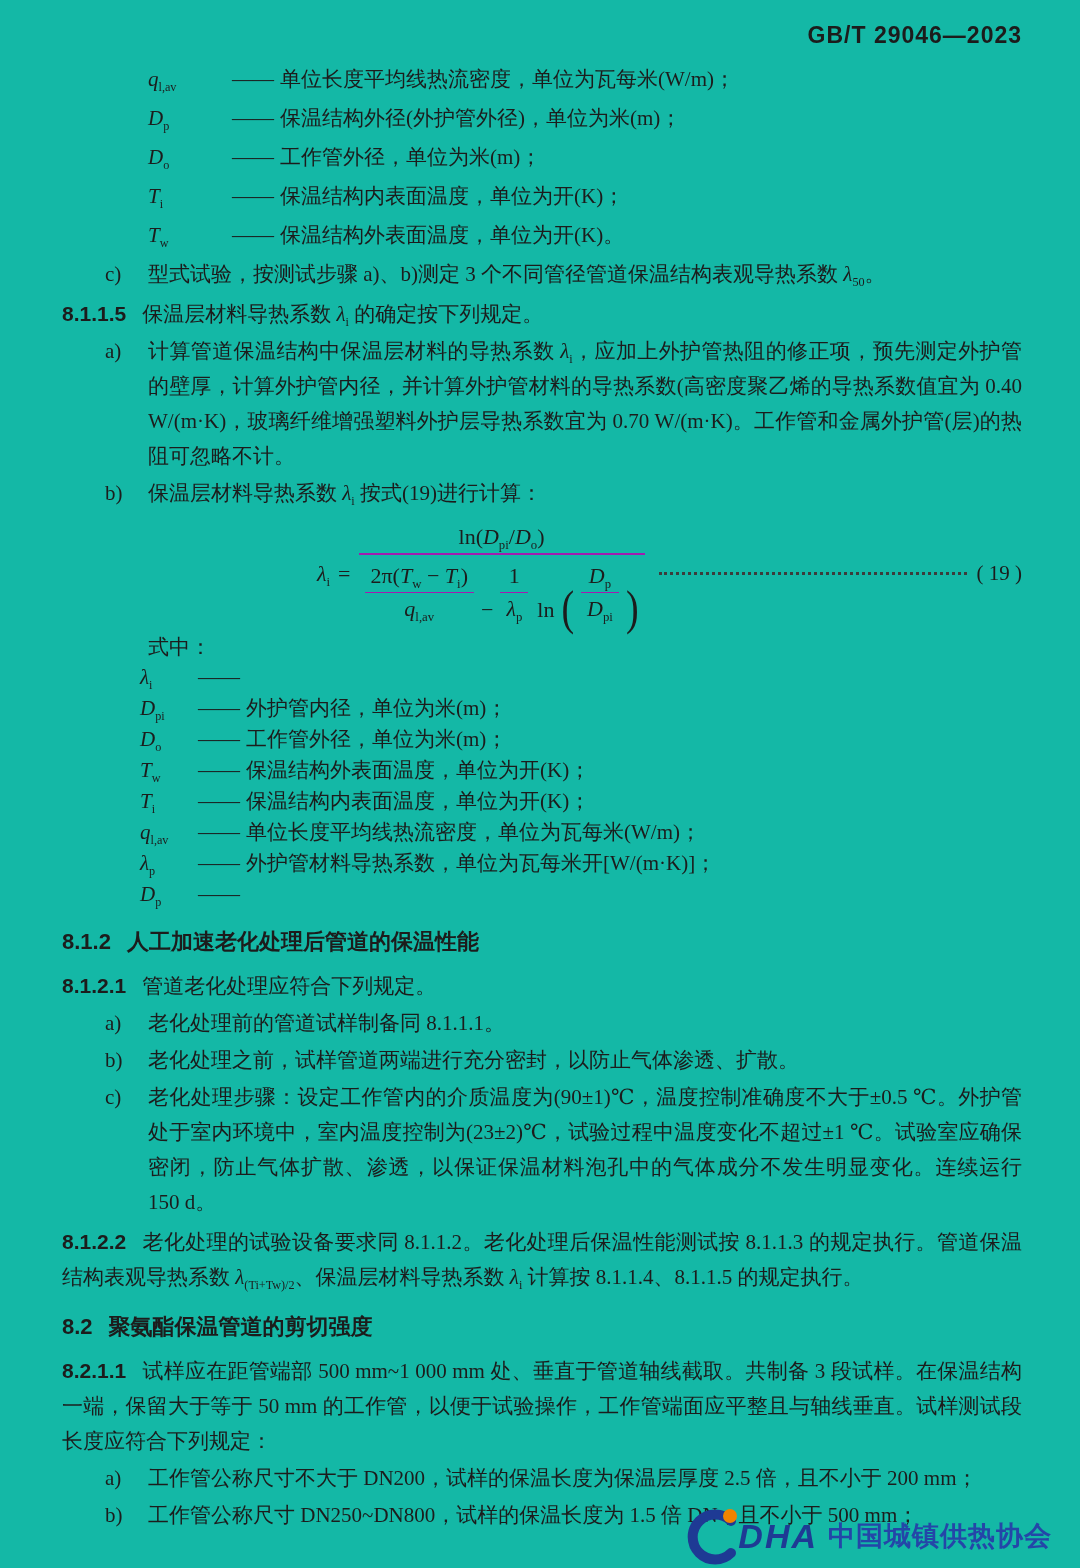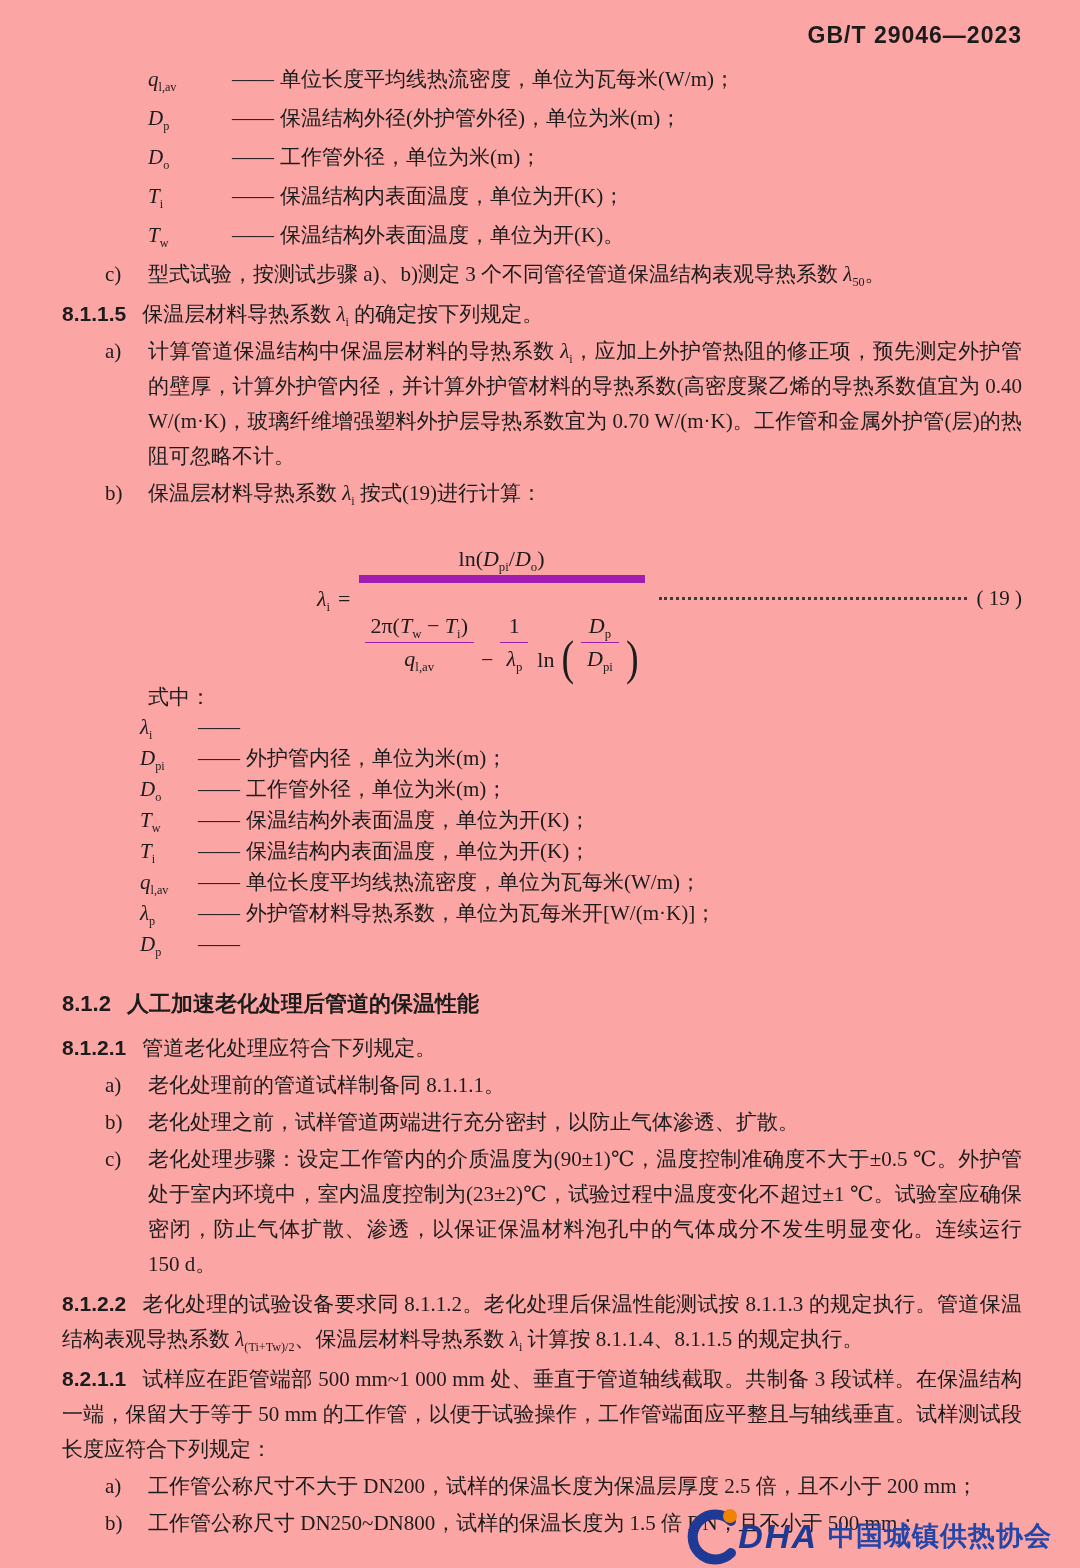--- a/index.html
+++ b/index.html
@@ -1,17 +1,17 @@
 <!DOCTYPE html>
 <html lang="zh"><head>
 <meta charset="utf-8">
 <style>
   html,body{margin:0;padding:0;background:#e8e8e8;}
   .page{
-    width:1080px;height:1568px;background:#fca5a5;position:relative;
+    width:1080px;height:1568px;background:#14b8a6;position:relative;
     font-family:"Liberation Serif","DejaVu Serif",serif;
     color:#1c1c1c;font-size:21px;overflow:hidden;margin:0 auto;
   }
   .content{padding:20px 58px 0 62px;}
   .doc-header{
     text-align:right;font-family:"Liberation Sans","DejaVu Sans",sans-serif;
     font-weight:700;font-size:23px;letter-spacing:1px;line-height:30px;margin-bottom:10px;
   }
   i{font-style:italic;font-family:"Liberation Serif","DejaVu Serif",serif;}
   sub{font-size:0.58em;line-height:0;}
@@ -25,29 +25,29 @@
   
   .li{display:flex;line-height:35px;margin-left:43px;margin-top:2px;}
   .li-label{width:43px;flex:none;}
   .li-body{flex:1;}
   .just .li-body{text-align:justify;}
   
   .clause{line-height:35px;margin-top:4px;text-align:justify;}
   .clause-num{font-family:Liberation Sans, sans-serif;font-weight:700;margin-right:16px;}
   
   .h-sec{font-family:"Liberation Sans","DejaVu Sans",sans-serif;font-weight:700;
-         font-size:22px;line-height:28px;margin:30px 0 12px 0;}
+         font-size:22px;line-height:28px;margin:18px 0 12px 0;}
   .h-sec .h-num{margin-right:16px;}
   
   .equation{display:flex;align-items:center;margin:12px 0 8px 0;}
   .eq-spacer{width:255px;flex:none;}
   .eq-body{display:flex;align-items:center;font-size:22px;}
   .eq-sign{margin:0 8px;}
   .frac{display:inline-block;vertical-align:middle;text-align:center;}
-  .frac .top{display:block;padding:1px 6px 3px 6px;border-bottom:8px solid #a21caf;margin-top:22px;}
+  .frac .top{display:block;padding:1px 6px 3px 6px;border-bottom:2px solid #a21caf;}
   .frac .bot{display:block;padding:3px 6px 1px 6px;}
   .frac.inner .top{border-bottom-width:1.5px;}
   .den-row{display:flex;align-items:flex-end;justify-content:center;gap:7px;padding-top:4px;}
   .fn{margin-left:2px;}
   .tall{font-size:38px;line-height:0.8;font-weight:400;display:inline-block;transform:scaleY(1.25);}
   .eq-leader{flex:1;border-top:3px dotted #3c3c3c;margin:0 10px 0 14px;height:0;}
   .eq-no{flex:none;white-space:nowrap;}
   .where-label{line-height:30px;margin-left:86px;margin-top:6px;}
   
   .footer-logo{position:absolute;right:28px;bottom:3px;display:flex;align-items:center;gap:10px;}
@@ -205,20 +205,23 @@
     </div>
     <div class="li just">
       <span class="li-label">c)</span>
       <span class="li-body">老化处理步骤：设定工作管内的介质温度为(90±1)℃，温度控制准确度不大于±0.5 ℃。外护管处于室内环境中，室内温度控制为(23±2)℃，试验过程中温度变化不超过±1 ℃。试验室应确保密闭，防止气体扩散、渗透，以保证保温材料泡孔中的气体成分不发生明显变化。连续运行 150 d。</span>
     </div>
 
     <div class="clause">
       <span class="clause-num">8.1.2.2</span><span>老化处理的试验设备要求同 8.1.1.2。老化处理后保温性能测试按 8.1.1.3 的规定执行。管道保温结构表观导热系数 <i>λ</i><sub>(Ti+Tw)/2</sub>、保温层材料导热系数 <i>λ</i><sub>i</sub> 计算按 8.1.1.4、8.1.1.5 的规定执行。</span>
     </div>
 
+    <div class="h-sec">
+      <span class="h-num">8.2</span><span class="h-title">聚氨酯保温管道的剪切强度</span>
+    </div>
 
 
     <div class="clause">
       <span class="clause-num">8.2.1.1</span><span>试样应在距管端部 500 mm~1 000 mm 处、垂直于管道轴线截取。共制备 3 段试样。在保温结构一端，保留大于等于 50 mm 的工作管，以便于试验操作，工作管端面应平整且与轴线垂直。试样测试段长度应符合下列规定：</span>
     </div>
 
     <div class="li just">
       <span class="li-label">a)</span>
       <span class="li-body">工作管公称尺寸不大于 DN200，试样的保温长度为保温层厚度 2.5 倍，且不小于 200 mm；</span>
     </div>

